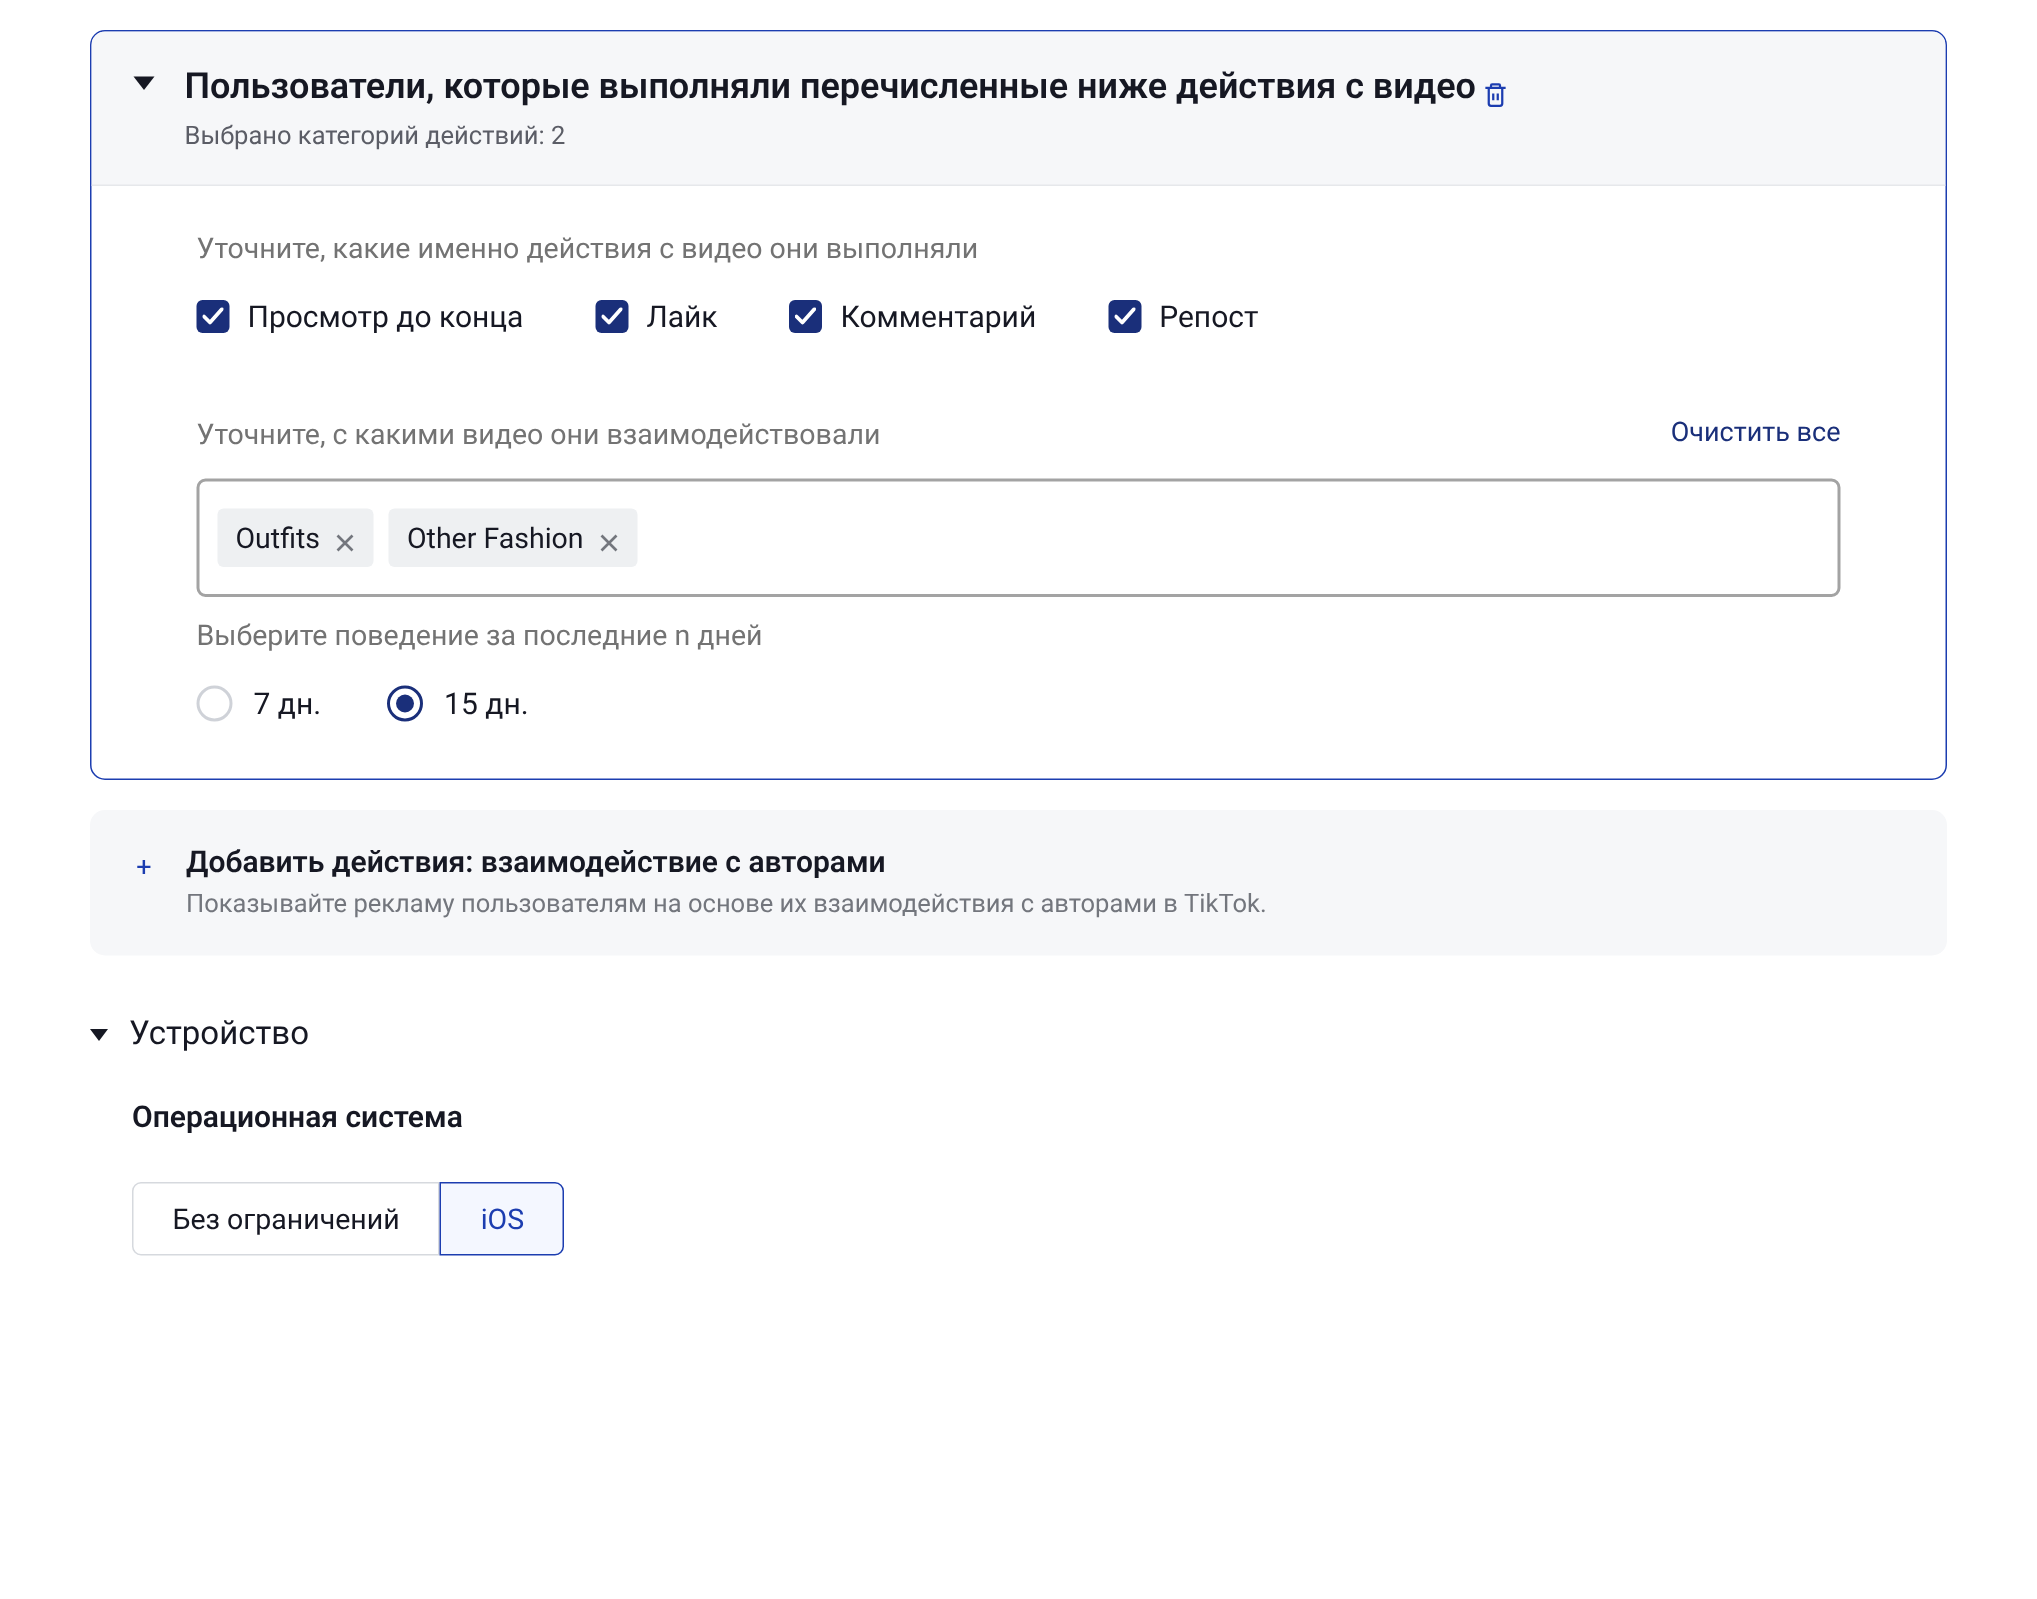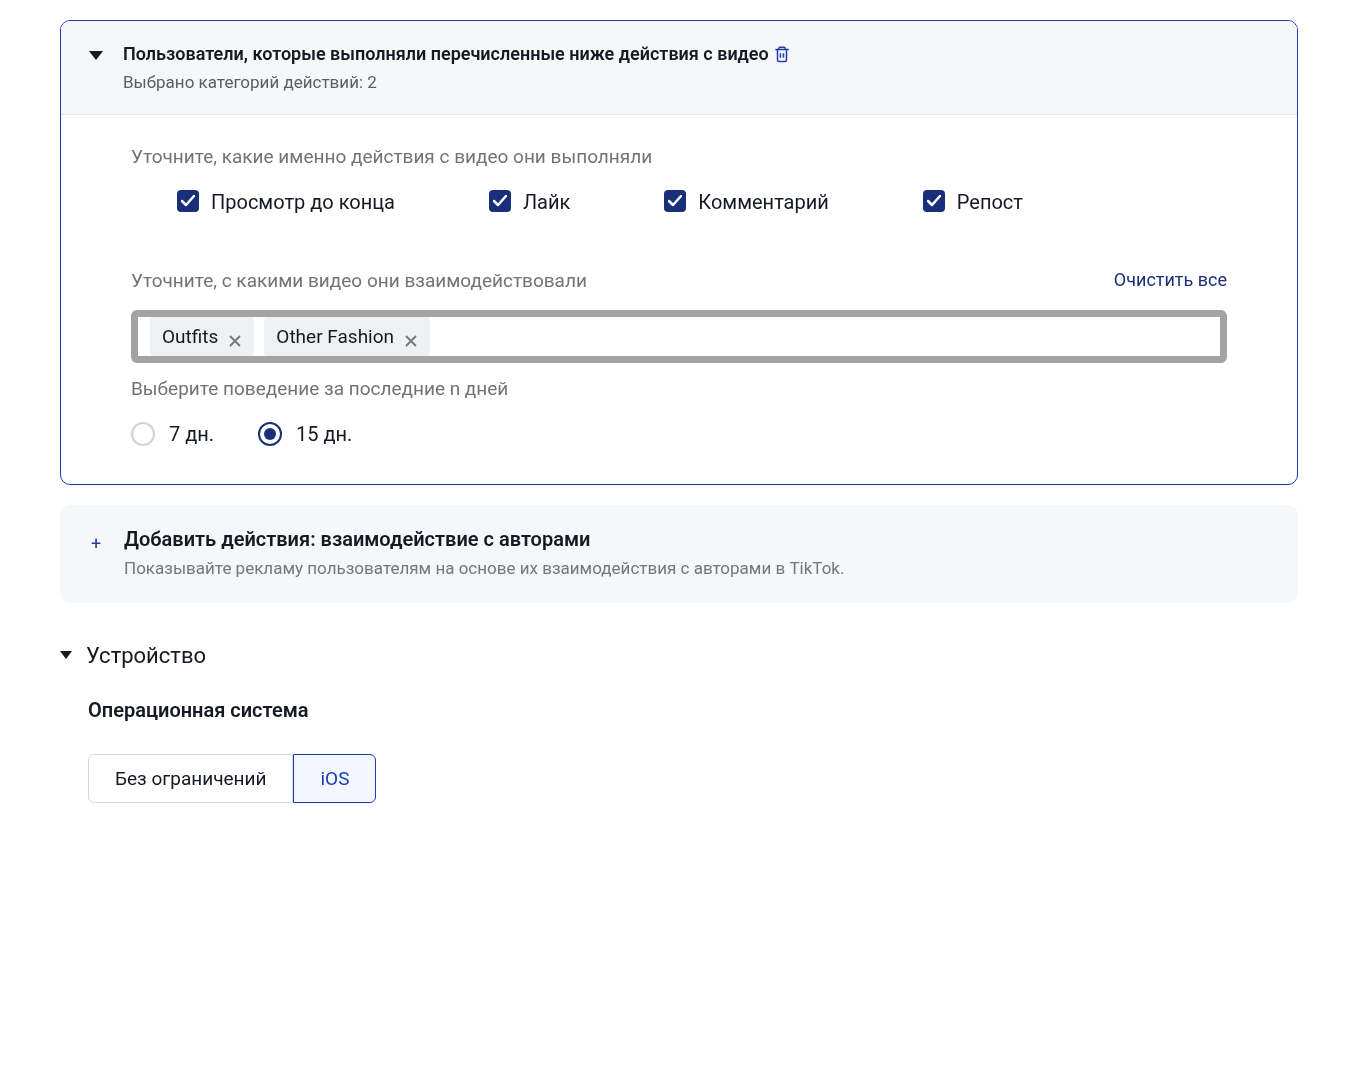--- a/index.html
+++ b/index.html
@@ -34,21 +34,21 @@
       border-right: 7px solid transparent;
       border-top: 9px solid #161823;
       margin-top: 10px;
       margin-right: 20px;
       flex-shrink: 0;
     }
     .panel-header-content {
       flex: 1;
     }
     .panel-title {
-      font-size: 18px;
+      font-size: 24px;
       font-weight: 600;
       color: #161823;
       line-height: 1.4;
       display: flex;
       align-items: center;
     }
     .panel-subtitle {
       font-size: 17px;
       color: #5b5d66;
       margin-top: 6px;
@@ -69,23 +69,22 @@
       margin-bottom: 22px;
     }
     .checkbox-row {
       display: flex;
       gap: 48px;
       align-items: center;
       margin-bottom: 55px;
     }
     .checkbox-item {
       display: flex;
-      align-items: flex-start;
+      align-items: center;
       cursor: pointer;
-      margin-left: 46px;
     }
     .checkbox {
       width: 22px;
       height: 22px;
       border-radius: 4px;
       background: #1a2f7a;
       display: flex;
       align-items: center;
       justify-content: center;
       margin-right: 12px;
@@ -104,23 +103,23 @@
       align-items: flex-start;
       justify-content: space-between;
       margin-bottom: 18px;
     }
     .clear-link {
       color: #1a2f7a;
       font-size: 18px;
       cursor: pointer;
     }
     .tag-box {
-      border: 7px solid #a3a3a3;
+      border: 2px solid #a3a3a3;
       border-radius: 6px;
-      padding: 0 12px;
+      padding: 18px 12px;
       display: flex;
       flex-wrap: wrap;
       gap: 10px;
       margin-bottom: 14px;
     }
     .tag {
       background: #eef0f2;
       border-radius: 4px;
       padding: 8px 12px;
       display: flex;

